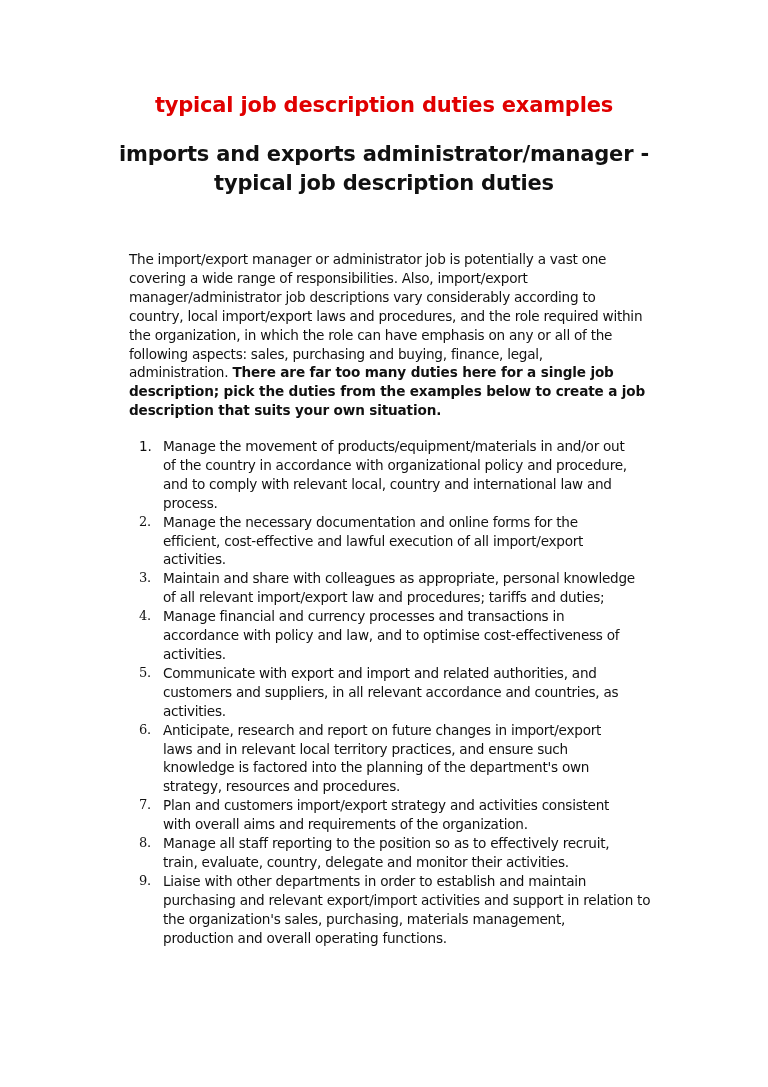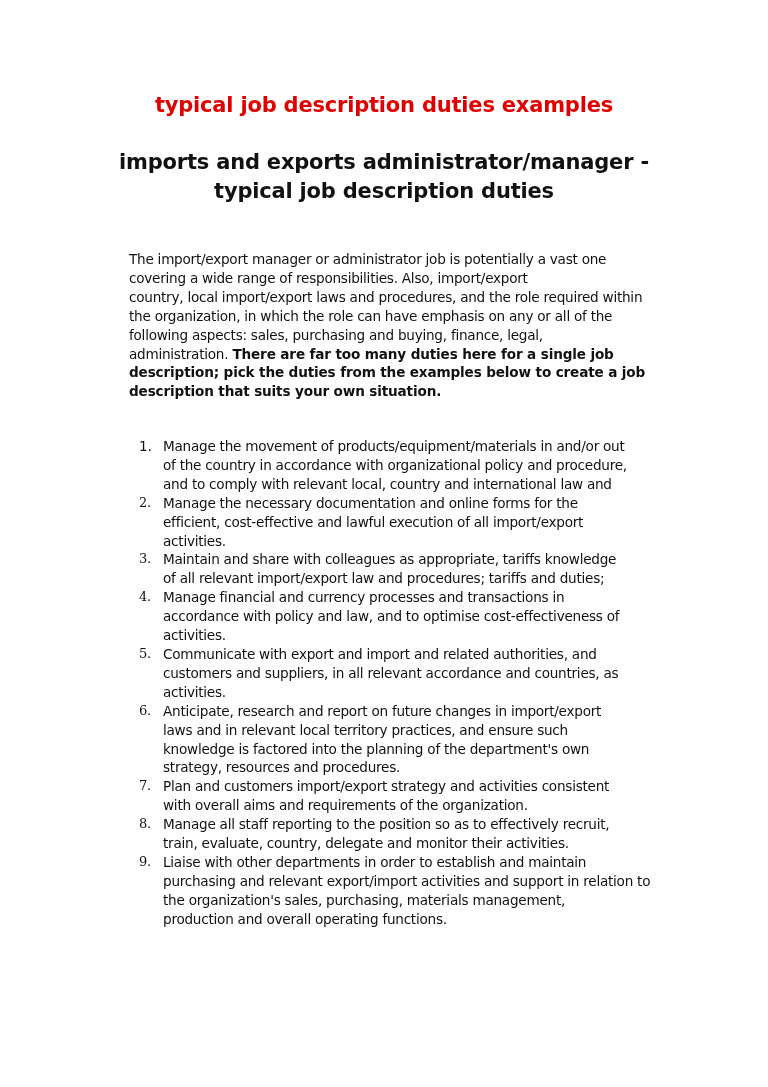--- a/index.html
+++ b/index.html
@@ -10,21 +10,20 @@
     }
     .title {
       position: absolute; top: 93px; left: 0; width: 768px; text-align: center;
       font-family: "DejaVu Sans", sans-serif; font-weight: bold; font-size: 21px;
       color: #e00000; letter-spacing: -0.2px;
     }
     .subtitle {
       position: absolute; top: 140px; left: 0; width: 768px; text-align: center;
       font-weight: bold; font-size: 21px; line-height: 29px; color: #111;
       letter-spacing: -0.2px;
-      margin-top: 8px;
     }
     .intro {
       position: absolute; top: 250px; left: 129px; width: 545px;
       font-size: 13.6px; line-height: 18.9px; letter-spacing: -0.25px;
     }
     .intro .bold { font-weight: bold; letter-spacing: -0.15px; }
     .duties {
       position: absolute; top: 437px; left: 117px; width: 545px;
       margin: 0; padding: 0; list-style: none;
       font-size: 13.6px; line-height: 18.9px; letter-spacing: -0.25px;
@@ -43,44 +42,46 @@
   <div class="title">typical job description duties examples</div>
 
   <div class="subtitle">
     <div>imports and exports administrator/manager -</div>
     <div>typical job description duties</div>
   </div>
 
   <div class="intro">
     <div>The import/export manager or administrator job is potentially a vast one</div>
     <div>covering a wide range of responsibilities. Also, import/export</div>
+    <div>manager/administrator job descriptions vary considerably according to</div>
     <div>country, local import/export laws and procedures, and the role required within</div>
     <div>the organization, in which the role can have emphasis on any or all of the</div>
     <div>following aspects: sales, purchasing and buying, finance, legal,</div>
     <div><span>administration. </span><span class="bold">There are far too many duties here for a single job</span></div>
     <div class="bold">description; pick the duties from the examples below to create a job</div>
     <div class="bold">description that suits your own situation.</div>
   </div>
 
   <ol class="duties">
     <li class="duty">
       <span class="duty-num first">1.</span>
       <div>Manage the movement of products/equipment/materials in and/or out</div>
       <div>of the country in accordance with organizational policy and procedure,</div>
       <div>and to comply with relevant local, country and international law and</div>
+      <div>process.</div>
     </li>
     <li class="duty">
       <span class="duty-num">2.</span>
       <div>Manage the necessary documentation and online forms for the</div>
       <div>efficient, cost-effective and lawful execution of all import/export</div>
       <div>activities.</div>
     </li>
     <li class="duty">
       <span class="duty-num">3.</span>
-      <div>Maintain and share with colleagues as appropriate, tariffs knowledge</div>
+      <div>Maintain and share with colleagues as appropriate, personal knowledge</div>
       <div>of all relevant import/export law and procedures; tariffs and duties;</div>
     </li>
     <li class="duty">
       <span class="duty-num">4.</span>
       <div>Manage financial and currency processes and transactions in</div>
       <div>accordance with policy and law, and to optimise cost-effectiveness of</div>
       <div>activities.</div>
     </li>
     <li class="duty">
       <span class="duty-num">5.</span>

